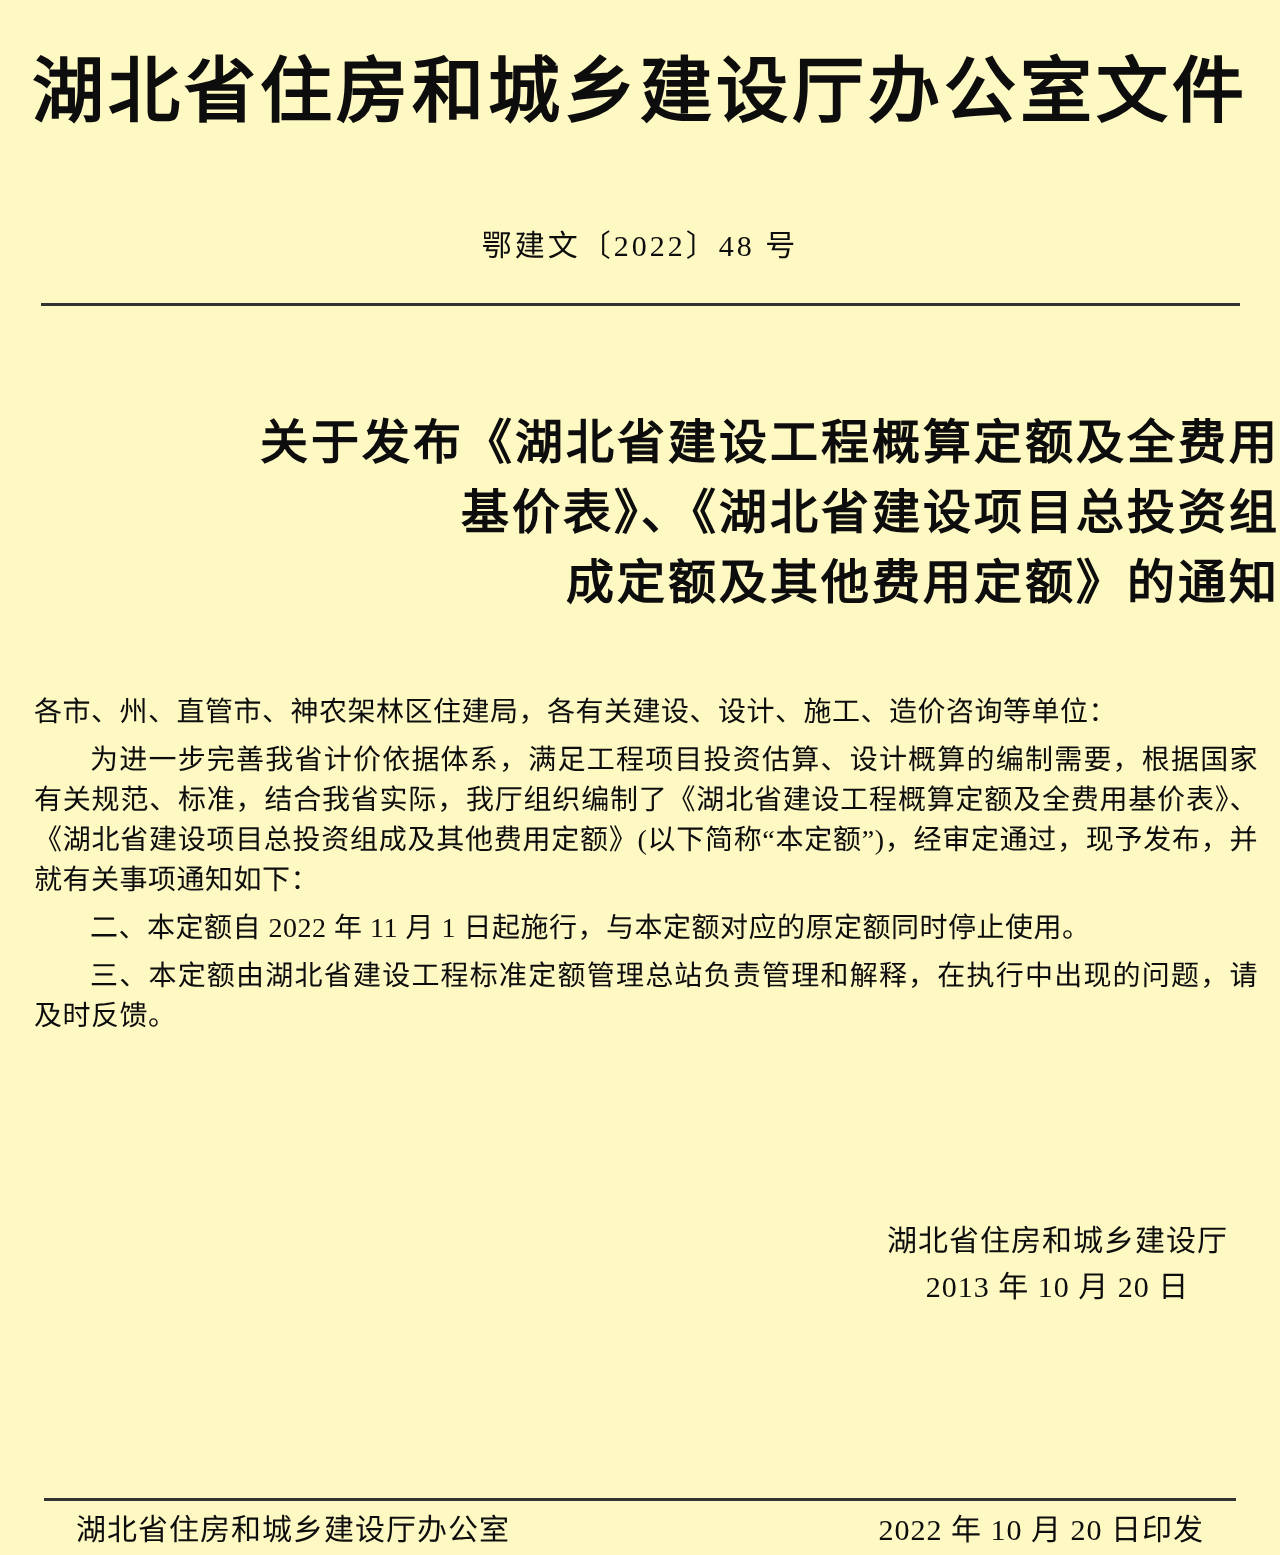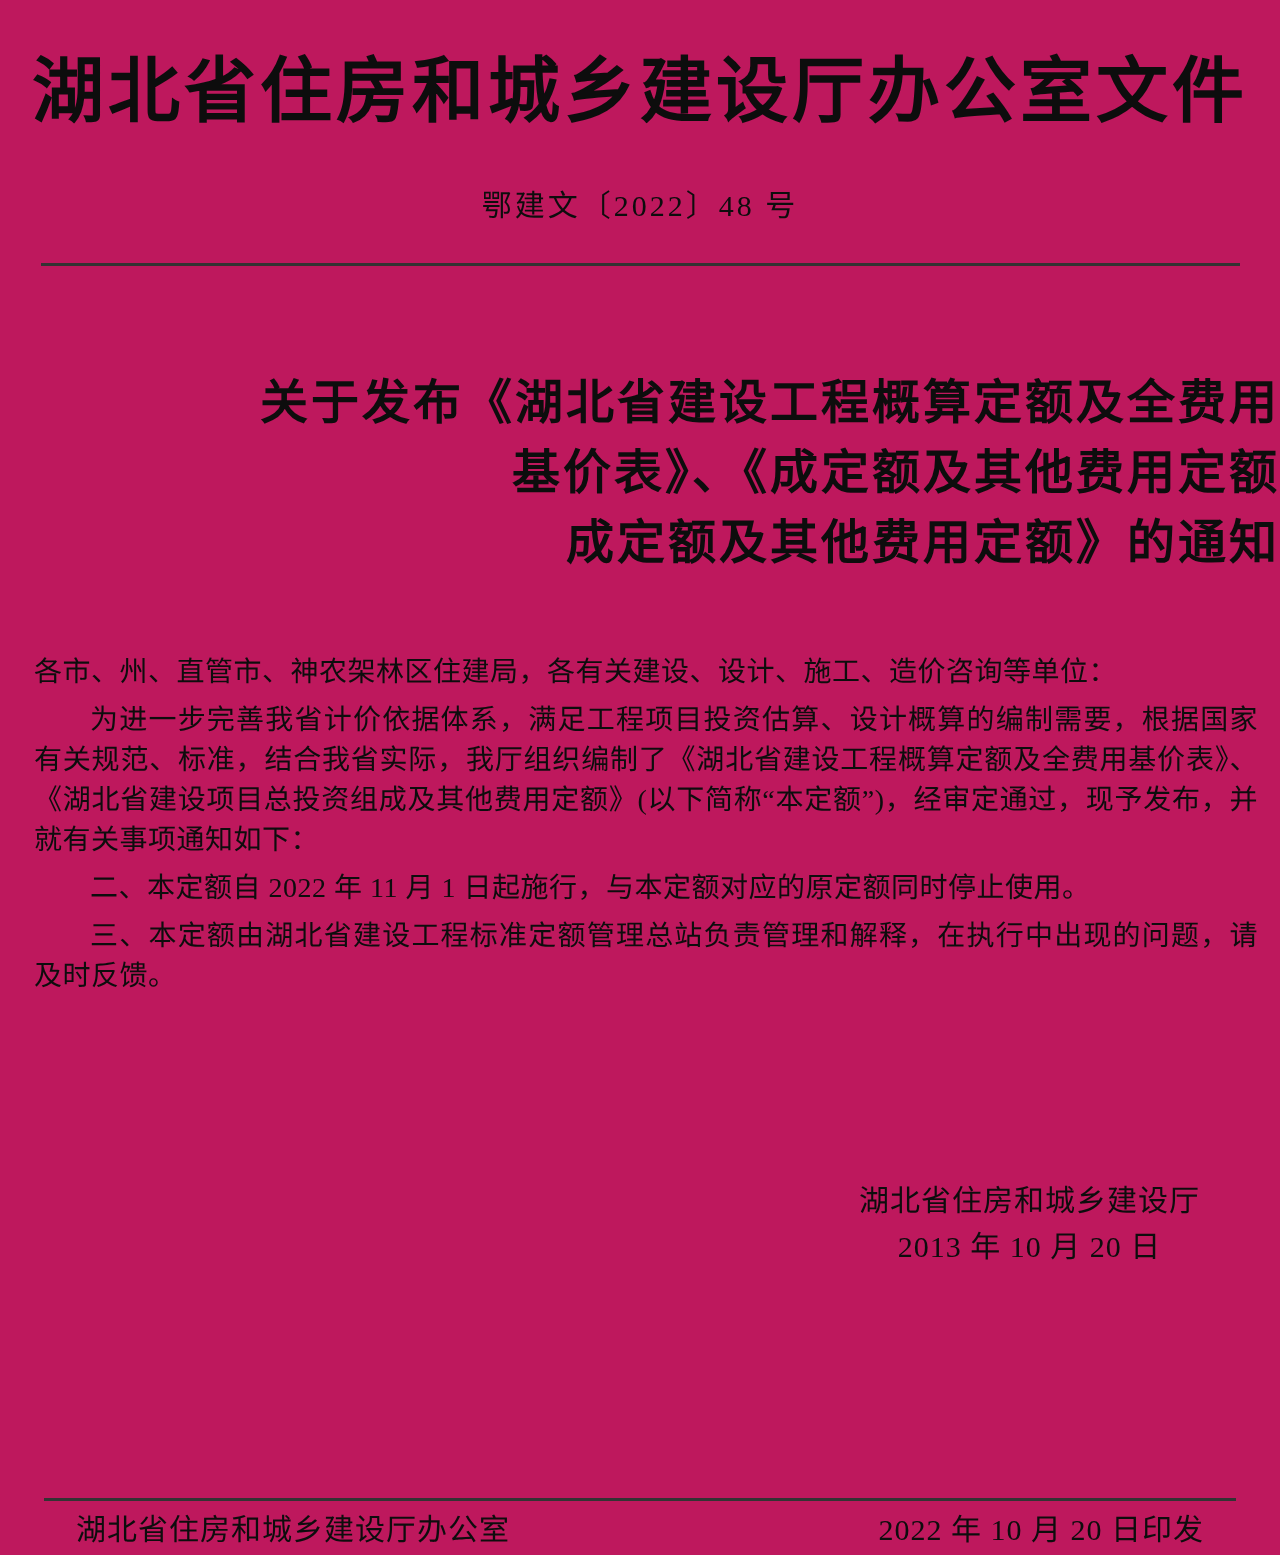--- a/index.html
+++ b/index.html
@@ -6,40 +6,40 @@
   html, body {
     margin: 0;
     padding: 0;
     background: #ffffff;
   }
   .page {
     position: relative;
     width: 1280px;
     height: 1555px;
     margin: 0 auto;
-    background: #be185d;
+    background: #fef9c3;
     color: #0d0d0d;
     overflow: hidden;
     font-family: "Liberation Serif", "DejaVu Serif", serif;
   }
 
   
   .org-title {
     margin: 0;
     padding-top: 44px;
     text-align: center;
     font-family: "Liberation Serif", "DejaVu Serif", serif;
     font-weight: bold;
     font-size: 72px;
     line-height: 96px;
     letter-spacing: 4px;
     white-space: nowrap;
   }
   .doc-number {
-    margin-top: 46px;
+    margin-top: 86px;
     text-align: center;
     font-size: 30px;
     line-height: 40px;
     letter-spacing: 3px;
   }
   .header-rule {
     height: 3px;
     background: #333333;
     margin: 37px 40px 0 41px;
   }
@@ -65,21 +65,21 @@
     letter-spacing: 0.5px;
   }
   .body-text p {
     margin: 8px;
     text-indent: 2em;
   }
   .body-text p.salutation { text-indent: 0; }
 
   
   .signature {
-    margin: 182px 80px 0 auto;
+    margin: 182px 52px 0 auto;
     width: max-content;
     text-align: center;
     font-size: 30px;
     line-height: 46px;
     letter-spacing: 1px;
   }
 
   
   .doc-footer {
     position: absolute;
@@ -112,21 +112,21 @@
 <div class="page">
 
   <div>
     <h1 class="org-title">湖北省住房和城乡建设厅办公室文件</h1>
     <div class="doc-number">鄂建文〔2022〕48 号</div>
     <div class="header-rule"></div>
   </div>
 
   <h2 class="notice-title">
     <span class="title-line">关于发布《湖北省建设工程概算定额及全费用</span>
-    <span class="title-line">基价表》、《成定额及其他费用定额</span>
+    <span class="title-line">基价表》、《湖北省建设项目总投资组</span>
     <span class="title-line">成定额及其他费用定额》的通知</span>
   </h2>
 
   <div class="body-text">
     <p class="salutation">各市、州、直管市、神农架林区住建局，各有关建设、设计、施工、造价咨询等单位：</p>
     <p>为进一步完善我省计价依据体系，满足工程项目投资估算、设计概算的编制需要，根据国家有关规范、标准，结合我省实际，我厅组织编制了《湖北省建设工程概算定额及全费用基价表》、《湖北省建设项目总投资组成及其他费用定额》(以下简称“本定额”)，经审定通过，现予发布，并就有关事项通知如下：</p>
     <p>二、本定额自 2022 年 11 月 1 日起施行，与本定额对应的原定额同时停止使用。</p>
     <p>三、本定额由湖北省建设工程标准定额管理总站负责管理和解释，在执行中出现的问题，请及时反馈。</p>
   </div>
 

